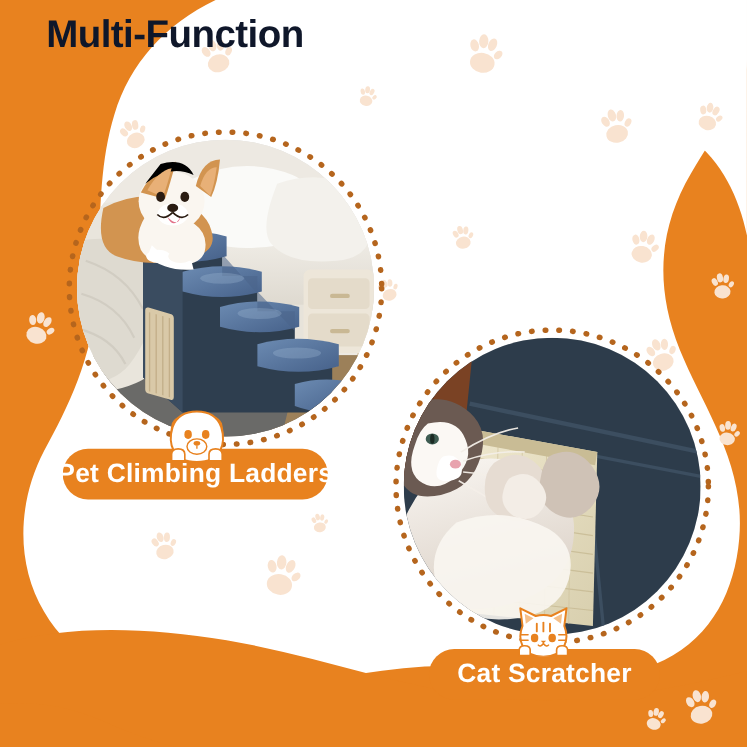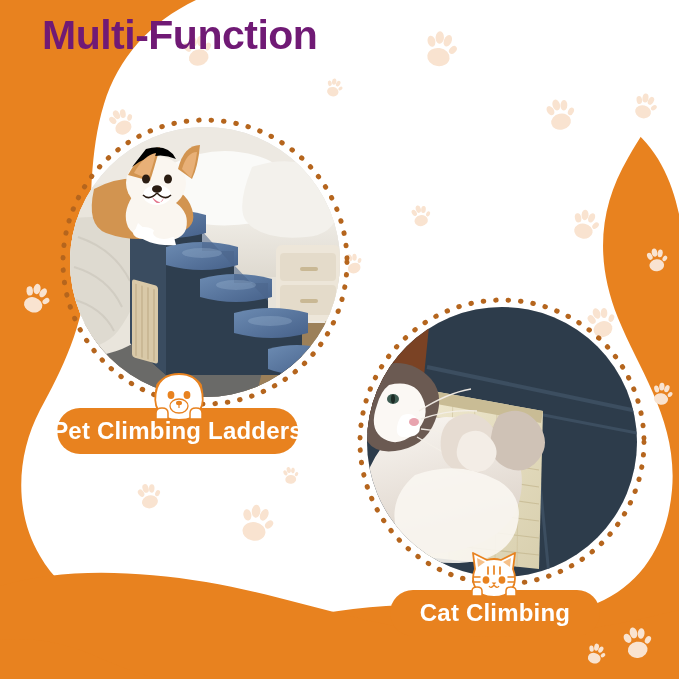--- a/index.html
+++ b/index.html
@@ -25,23 +25,23 @@
     inset: 0;
     width: 679px;
     height: 679px;
   }
 
   
   .title {
     position: absolute;
     left: 42px;
     top: 12px;
-    font-size: 41px;
+    font-size: 35px;
     font-weight: bold;
-    color: #701a75;
+    color: #0f172a;
     letter-spacing: -0.5px;
     line-height: 1.15;
     white-space: nowrap;
     z-index: 40;
   }
 
   
   .photo-ring {
     position: absolute;
     border-radius: 50%;
@@ -402,16 +402,16 @@
     <ellipse cx="36" cy="29" rx="3.4" ry="3.8" fill="#E8821F"></ellipse>
 
     <path d="M28 34 l-2.4 -2.6 h4.8 Z" fill="#E8821F"></path>
     <path d="M28 34 q-3 4 -5 1 M28 34 q3 4 5 1" stroke="#E8821F" stroke-width="1.3" fill="none"></path>
 
     <path d="M6 40 q0 -4 5 -4 q5 0 5 4 v5 H6 Z" fill="#FFFFFF" stroke="#E8821F" stroke-width="1.5"></path>
     <path d="M40 40 q0 -4 5 -4 q5 0 5 4 v5 H40 Z" fill="#FFFFFF" stroke="#E8821F" stroke-width="1.5"></path>
   </svg>
 
   <div class="badge" id="badge2">
-    <span>Cat Climbing</span>
+    <span>Cat Scratcher</span>
   </div>
 
 </div>
 
 </body></html>

